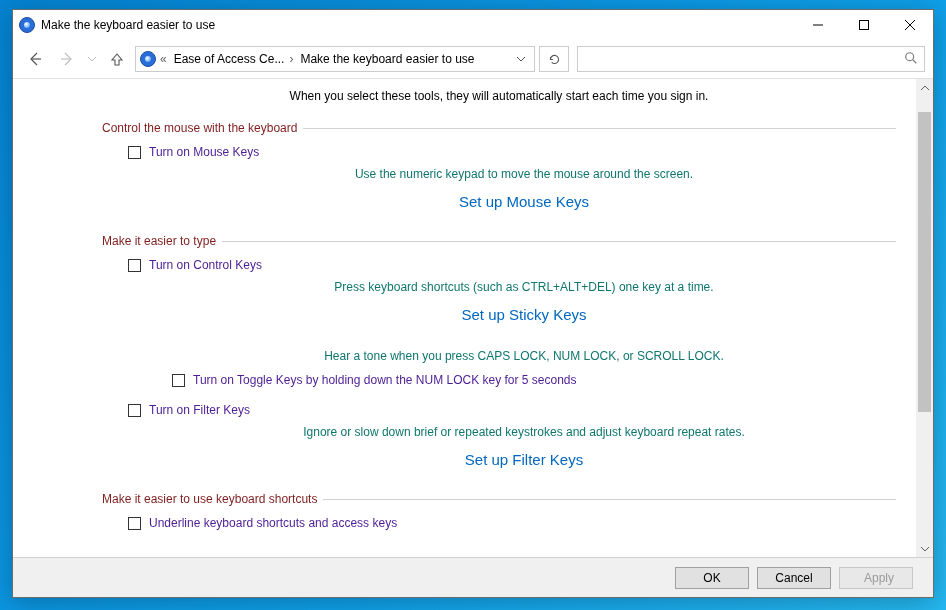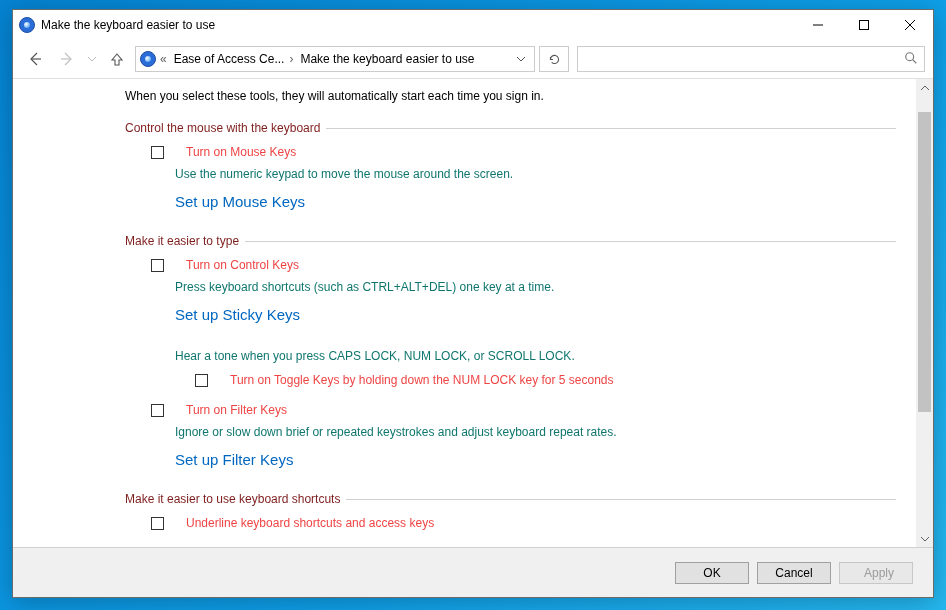--- a/index.html
+++ b/index.html
@@ -158,22 +158,23 @@
       background:#f0f0f0;
     }
     .sb-track { flex:1; position:relative; }
     .sb-thumb {
       position:absolute; left:2px; right:2px;
       top:16px; height:300px;
       background:#c2c2c2;
     }
 
     .page-body {
-      padding-left: 112px;
+      padding-left: 89px;
       padding-right: 20px;
+      text-align: center;
     }
     .intro {
       font-size:12px; color:#000; margin-bottom:18px;
     }
     .group-label {
       font-size:12px; color:#7f1d1d;
       position:relative;
       display:flex; align-items:center;
       margin-bottom:10px;
       margin-top: 4px;
@@ -183,22 +184,22 @@
       flex:1;
       height:1px;
       background:#d0d0d0;
       margin-left:6px;
     }
     .opt {
       margin-left:26px;
       margin-bottom:6px;
     }
     .cb-row {
-      display:flex; align-items:flex-start; gap:22px;
-      font-size:12px; color:#ef4444;
+      display:flex; align-items:flex-start; gap:8px;
+      font-size:12px; color:#4c1d95;
     }
     .cb {
       width:13px; height:13px;
       border:1px solid #333;
       background:#fff;
       margin-top:1px;
       flex:0 0 auto;
     }
     .desc {
       margin-left:24px;
@@ -211,21 +212,21 @@
       margin-left:24px;
       margin-top:12px;
       margin-bottom:18px;
       display:inline-block;
       cursor:pointer;
     }
     .sub-opt { margin-left:44px; margin-top:10px; }
 
     
     .footer {
-      height: 50px;
+      height: 40px;
       border-top:1px solid #d0d0d0;
       display:flex;
       align-items:center;
       justify-content:flex-end;
       gap:8px;
       padding: 0 20px 0 0;
       flex:0 0 auto;
       background:#f0f0f0;
     }
     .btn {

